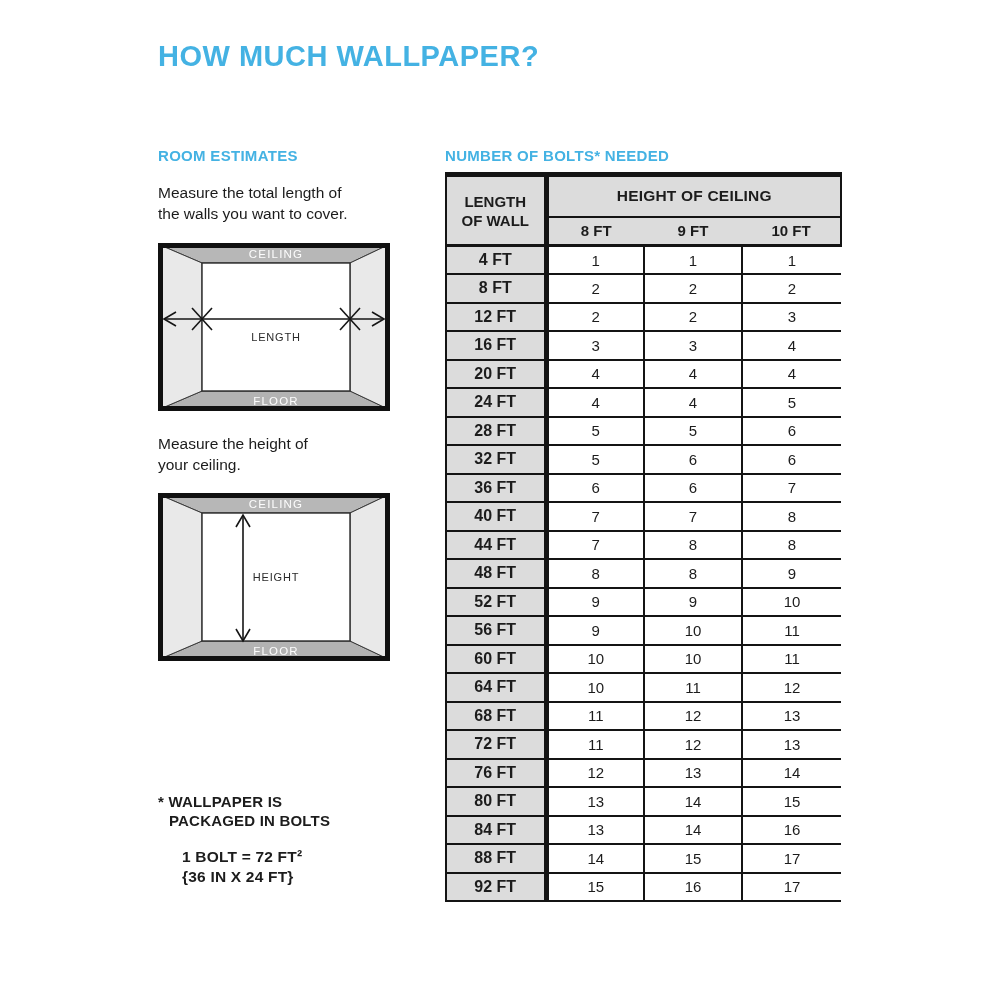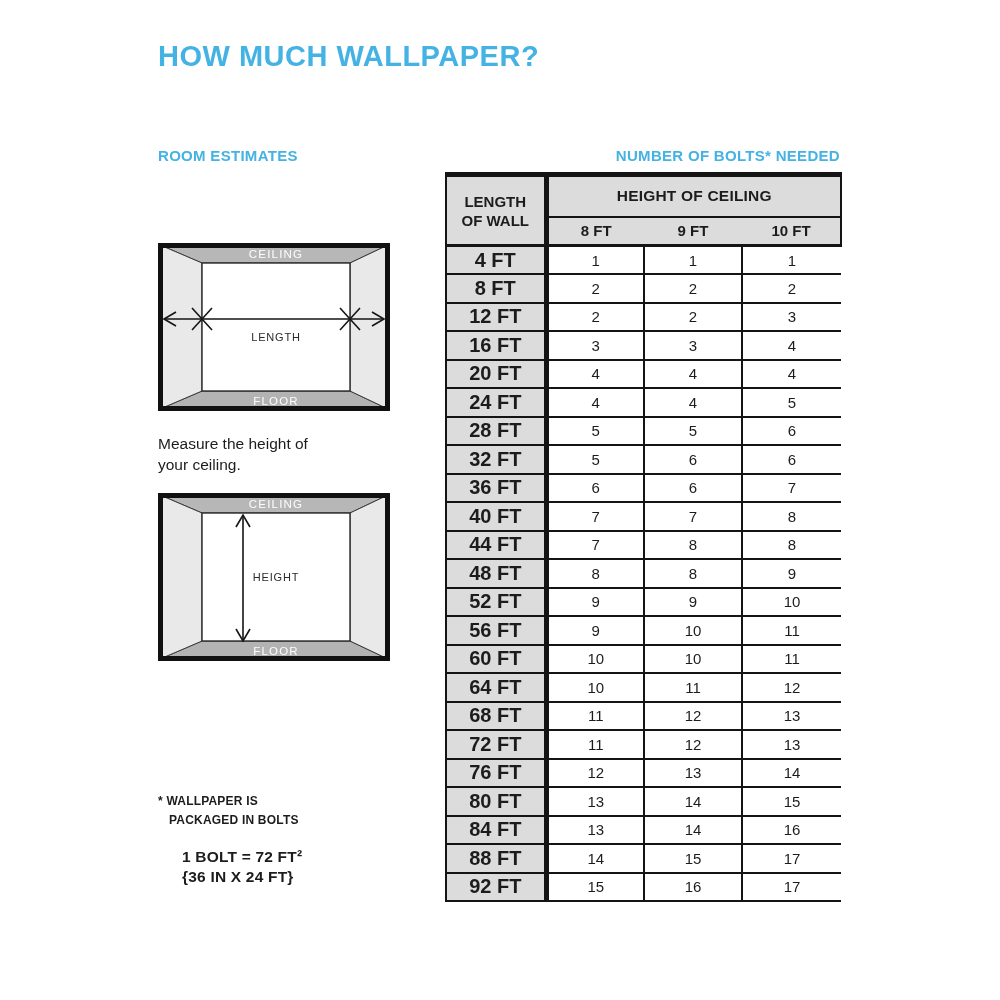--- a/index.html
+++ b/index.html
@@ -16,36 +16,36 @@
   .page-title{
     position:absolute;left:158px;top:40px;
     font-size:29px;font-weight:700;letter-spacing:.5px;
     color:var(--accent);white-space:nowrap;
   }
   .section-heading{
     position:absolute;font-size:15px;font-weight:700;letter-spacing:.3px;
     color:var(--accent);white-space:nowrap;
   }
   #room-heading{left:158px;top:147px;}
-  #table-heading{left:445px;top:147px;width:395px;text-align:right;}
+  #table-heading{left:445px;top:147px;width:395px;text-align:left;}
 
   .step{
     position:absolute;left:158px;font-size:15.5px;line-height:21px;color:var(--ink);
   }
   #step1{top:182px;}
   #step2{top:433px;}
   #step3{top:684px;}
 
   .diagram{position:absolute;left:158px;width:232px;height:168px;}
   #diagram1{top:243px;}
   #diagram2{top:493px;}
 
   .footnote{
     position:absolute;left:158px;top:792px;
-    font-size:12px;font-weight:700;line-height:19px;letter-spacing:.2px;
+    font-size:15px;font-weight:700;line-height:19px;letter-spacing:.2px;
   }
   .footnote .indent{padding-left:11px;}
   .bolt-spec{
     position:absolute;left:158px;top:847px;
     font-size:15.5px;font-weight:700;line-height:20px;letter-spacing:.2px;margin-left:24px;
   }
 
   
   #bolts-table{
     position:absolute;left:445px;top:172px;
@@ -73,21 +73,21 @@
     border-bottom:2px solid var(--line);
     height:42px;font-size:15.5px;letter-spacing:.2px;
   }
   tr.subhead th{
     height:29px;font-size:15px;
     border-bottom:3px solid var(--line);
   }
   tr.subhead th:last-child{border-right:2px solid var(--line);margin-top:28px;}
 
   #bolts-table tbody th{
-    background:var(--hdr-gray);font-weight:700;font-size:20px;
+    background:var(--hdr-gray);font-weight:700;font-size:16px;
     border-left:2px solid var(--line);
     border-right:5px solid var(--line);
   }
   #bolts-table tbody td{
     font-size:15px;
     border-left:2px solid var(--line);
   }
   #bolts-table tbody th,#bolts-table tbody td{
     height:28.5px;
     border-bottom:2px solid var(--line);
@@ -100,20 +100,24 @@
 </style>
 </head>
 <body>
 
 <div id="canvas">
 
   <h1 class="page-title">HOW MUCH WALLPAPER?</h1>
 
   <h2 class="section-heading" id="room-heading">ROOM ESTIMATES</h2>
 
+  <p class="step" id="step1">
+    <span>Measure the total length of</span><br>
+    <span>the walls you want to cover.</span>
+  </p>
 
   <div class="diagram" id="diagram1">
     <svg viewBox="0 0 232 168" width="232" height="168">
       <polygon points="2,2 230,2 192,20 44,20" fill="#b7b7b7" stroke="#3a3a3a" stroke-width="1"></polygon>
       <polygon points="2,166 44,148 192,148 230,166" fill="#b3b3b3" stroke="#3a3a3a" stroke-width="1"></polygon>
       <polygon points="2,2 44,20 44,148 2,166" fill="#e9e9e9" stroke="#3a3a3a" stroke-width="1"></polygon>
       <polygon points="230,2 192,20 192,148 230,166" fill="#e9e9e9" stroke="#3a3a3a" stroke-width="1"></polygon>
       <rect x="44" y="20" width="148" height="128" fill="#ffffff" stroke="#2a2a2a" stroke-width="1.4"></rect>
       <g stroke="#151515" stroke-width="1.6" fill="none">
         <line x1="6" y1="76" x2="226" y2="76"></line>

